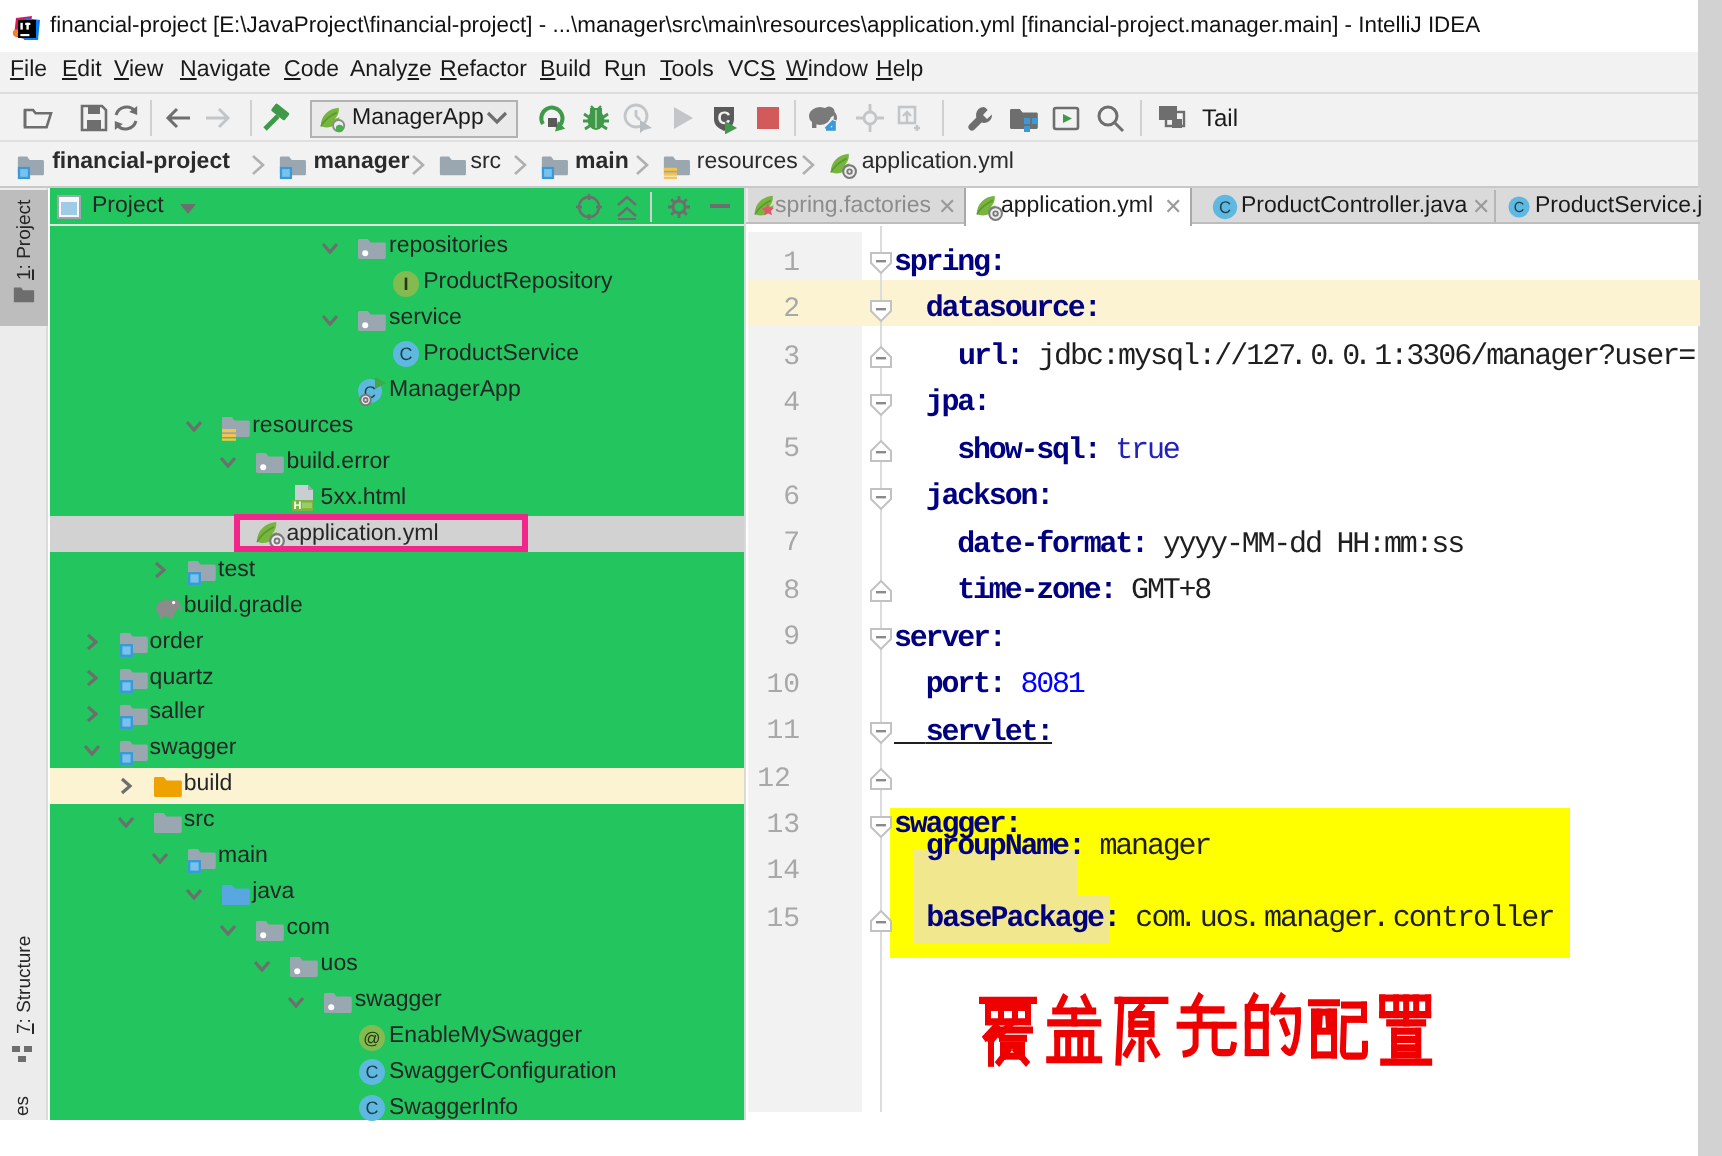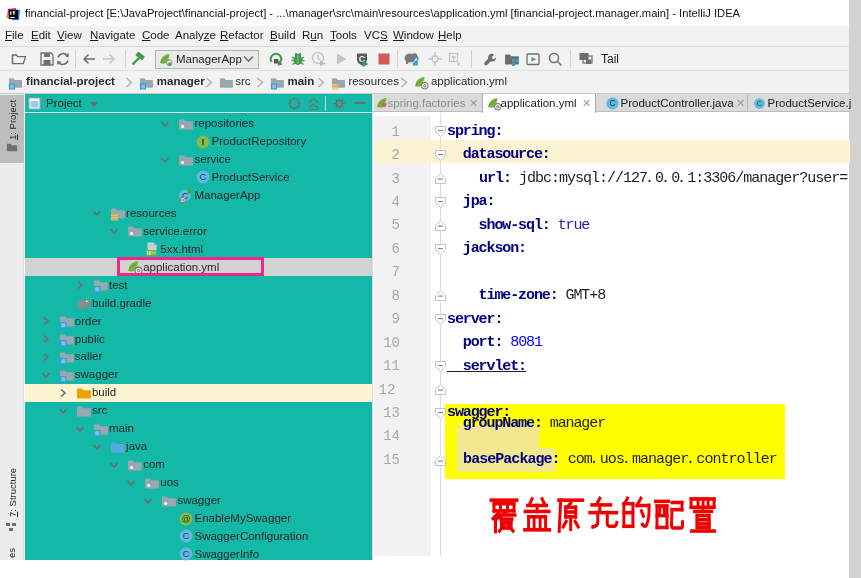--- a/index.html
+++ b/index.html
@@ -10,21 +10,21 @@
 #title .txt { position:absolute; left:25px; top:7px; font-size:11.2px; color:#111; white-space:nowrap; }
 #menubar { left:0; top:26px; width:849px; height:21px; background:#f2f2f2; border-bottom:1px solid #dcdcdc; font-size:11.5px; color:#1a1a1a; }
 #menubar span { position:absolute; top:3px; }
 #toolbar { left:0; top:47px; width:849px; height:24px; background:#f2f2f2; border-bottom:1px solid #e0e0e0; }
 #crumbs { left:0; top:71px; width:849px; height:23px; background:#f2f2f2; border-bottom:1px solid #c8c8c8; font-size:11.5px; color:#2b2b2b; }
 #crumbs span.c { position:absolute; top:4px; }
 .b { font-weight:bold; }
 #stripe { left:0; top:94px; width:24px; height:466px; background:#ececec; border-right:1px solid #dcdcdc; }
 #stripe .pressed { position:absolute; left:0; top:1px; width:24px; height:68px; background:#bdbdbd; }
 .vlabel { position:absolute; font-size:9.5px; color:#262626; white-space:nowrap; transform:rotate(-90deg); transform-origin:0 0; }
-#panel { left:25px; top:94px; width:347px; height:466px; background:#14b8a6;text-align:center; }
+#panel { left:25px; top:94px; width:347px; height:466px; background:#22c55e;text-align:center; }
 #phead { position:absolute; left:0; top:0; width:347px; height:19px; border-bottom:1px solid #e3e3e3; }
 .trow { position:absolute; left:0; width:347px; height:18px; font-size:11.5px; color:#262626; }
 .trow .lbl { position:absolute; top:2.5px; }
 #pdivider { left:372px; top:94px; width:1px; height:466px; background:#d9d9d9; }
 #editor { left:373px; top:94px; width:476px; height:466px; background:#fff; }
 #tabs { position:absolute; left:0; top:0; width:476px; height:18px; background:#ececec; border-bottom:1px solid #bdbdbd; }
 .tabx { color:#9a9a9a; font-size:11px; }
 .lnum { position:absolute; width:26px; text-align:right; font-family:"Liberation Mono",monospace; font-size:14px; color:#a8a8a8; }
 .cline { position:absolute; width:402px; height:23.45px; line-height:23.45px; overflow:hidden; font-family:"Liberation Mono",monospace; font-size:15px; letter-spacing:-1.2px; white-space:pre; color:#1f1f1f; }
 .k { color:#000080; font-weight:bold; }
@@ -324,21 +324,21 @@
         <span class="lbl" style="left:101.1px">resources</span>
       </div>
 <div class="trow" style="top:128.3px;">
         <svg class="abs" style="left:83.0px;top:3px;" width="12" height="12" viewBox="0 0 12 12">
           <polyline points="2.5,4 6,8 9.5,4" fill="none" stroke="#6e6e6e" stroke-width="1.6"></polyline>
         </svg>
         <svg class="abs" style="left:102.0px;top:1px;" width="16" height="16" viewBox="0 0 16 16">
           <path d="M1 4.2c0-.4.3-.7.7-.7h4.2l1.4 1.8h6.9c.4 0 .7.3.7.7v6.8c0 .4-.3.7-.7.7H1.7c-.4 0-.7-.3-.7-.7z" fill="#9aa7b0"></path>
           <circle cx="4.6" cy="10.6" r="1.5" fill="#fff"></circle>
         </svg>
-        <span class="lbl" style="left:118.2px">service.error</span>
+        <span class="lbl" style="left:118.2px">build.error</span>
       </div>
 <div class="trow" style="top:146.2px;">
         <svg class="abs" style="left:119.1px;top:1px;" width="16" height="16" viewBox="0 0 16 16">
           <path d="M3.5 1.5h6.5l2.5 2.5V9.5H3.5z" fill="#c8ced3"></path>
           <path d="M10 1.5l2.5 2.5H10z" fill="#98a2aa"></path>
           <rect x="2" y="9" width="10.5" height="5.5" fill="#7cb342"></rect>
           <text x="2.8" y="13.6" font-size="5.5" font-family="Liberation Sans" font-weight="bold" fill="#fff">H</text>
           <rect x="7" y="10.3" width="5" height="2.8" fill="#9ccc65"></rect>
         </svg>
         <span class="lbl" style="left:135.3px">5xx.html</span>
@@ -387,21 +387,21 @@
       </div>
 <div class="trow" style="top:236.0px;">
         <svg class="abs" style="left:14.6px;top:3px;" width="12" height="12" viewBox="0 0 12 12">
           <polyline points="4,2.5 8,6 4,9.5" fill="none" stroke="#6e6e6e" stroke-width="1.6"></polyline>
         </svg>
         <svg class="abs" style="left:33.6px;top:1px;" width="16" height="16" viewBox="0 0 16 16">
           <path d="M1 4.2c0-.4.3-.7.7-.7h4.2l1.4 1.8h6.9c.4 0 .7.3.7.7v6.8c0 .4-.3.7-.7.7H1.7c-.4 0-.7-.3-.7-.7z" fill="#9aa7b0"></path>
           <rect x="1" y="9" width="6.5" height="6.5" fill="#3b99d8"></rect>
           <rect x="2.2" y="10.2" width="4.1" height="4.1" fill="#77c3ee"></rect>
         </svg>
-        <span class="lbl" style="left:49.8px">public</span>
+        <span class="lbl" style="left:49.8px">quartz</span>
       </div>
 <div class="trow" style="top:253.9px;">
         <svg class="abs" style="left:14.6px;top:3px;" width="12" height="12" viewBox="0 0 12 12">
           <polyline points="4,2.5 8,6 4,9.5" fill="none" stroke="#6e6e6e" stroke-width="1.6"></polyline>
         </svg>
         <svg class="abs" style="left:33.6px;top:1px;" width="16" height="16" viewBox="0 0 16 16">
           <path d="M1 4.2c0-.4.3-.7.7-.7h4.2l1.4 1.8h6.9c.4 0 .7.3.7.7v6.8c0 .4-.3.7-.7.7H1.7c-.4 0-.7-.3-.7-.7z" fill="#9aa7b0"></path>
           <rect x="1" y="9" width="6.5" height="6.5" fill="#3b99d8"></rect>
           <rect x="2.2" y="10.2" width="4.1" height="4.1" fill="#77c3ee"></rect>
         </svg>
@@ -579,20 +579,21 @@
         <polygon points="5.5,0.5 10.5,5.5 10.5,10.5 0.5,10.5 0.5,5.5" fill="#fff" stroke="#c2c2c2" stroke-width="1"></polygon>
         <rect x="3" y="5.5" width="5" height="1.2" fill="#8a8a8a"></rect>
       </svg>
 <div class="lnum" style="left:1px;top:146.8px;">6</div>
 <div class="cline" style="left:74px;top:143.2px;letter-spacing:-1.1px;">  <span class="k">jackson:</span></div>
 <svg class="abs" style="left:62px;top:149.5px;" width="11" height="11" viewBox="0 0 11 11">
         <polygon points="0.5,0.5 10.5,0.5 10.5,5.5 5.5,10.5 0.5,5.5" fill="#fff" stroke="#c2c2c2" stroke-width="1"></polygon>
         <rect x="3" y="4" width="5" height="1.2" fill="#8a8a8a"></rect>
       </svg>
 <div class="lnum" style="left:1px;top:170.3px;">7</div>
+<div class="cline" style="left:74px;top:166.7px;letter-spacing:-1.1px;">    <span class="k">date-format</span><span class="k">:</span><span class="v"> yyyy-MM-dd HH:mm:ss</span></div>
 <div class="lnum" style="left:1px;top:193.7px;">8</div>
 <div class="cline" style="left:74px;top:190.1px;letter-spacing:-1.1px;">    <span class="k">time-zone</span><span class="k">:</span><span class="v"> GMT+8</span></div>
 <svg class="abs" style="left:62px;top:196.4px;" width="11" height="11" viewBox="0 0 11 11">
         <polygon points="5.5,0.5 10.5,5.5 10.5,10.5 0.5,10.5 0.5,5.5" fill="#fff" stroke="#c2c2c2" stroke-width="1"></polygon>
         <rect x="3" y="5.5" width="5" height="1.2" fill="#8a8a8a"></rect>
       </svg>
 <div class="lnum" style="left:1px;top:217.2px;">9</div>
 <div class="cline" style="left:74px;top:213.6px;letter-spacing:-1.1px;"><span class="k">server:</span></div>
 <svg class="abs" style="left:62px;top:219.8px;" width="11" height="11" viewBox="0 0 11 11">
         <polygon points="0.5,0.5 10.5,0.5 10.5,5.5 5.5,10.5 0.5,5.5" fill="#fff" stroke="#c2c2c2" stroke-width="1"></polygon>

